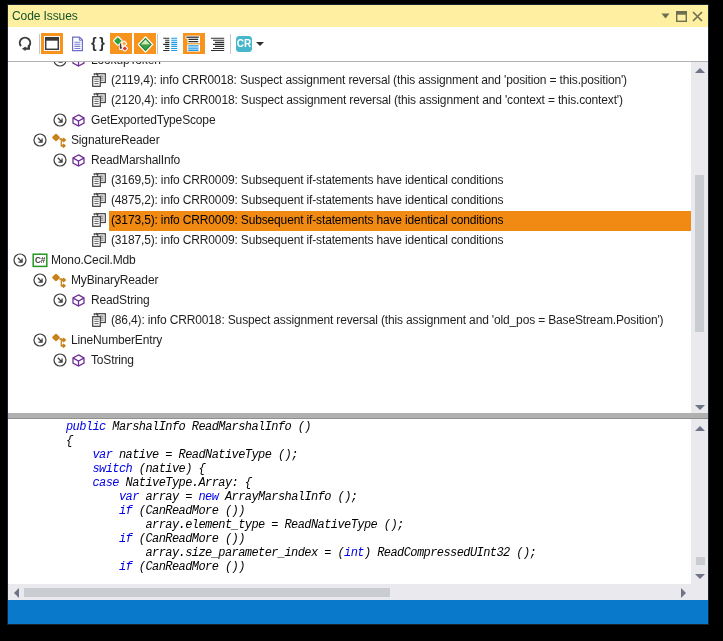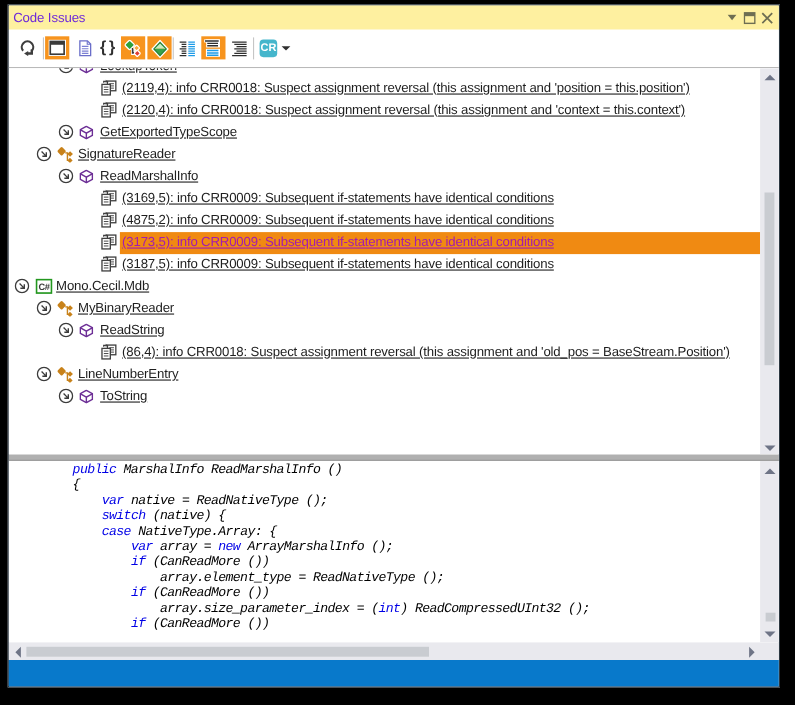--- a/index.html
+++ b/index.html
@@ -1,32 +1,32 @@
 <!DOCTYPE html>
 <html><head>
 <meta charset="utf-8">
 <style>
 html,body{margin:0;padding:0;}
 body{width:723px;height:641px;background:#000;position:relative;overflow:hidden;
   font-family:"Liberation Sans",sans-serif;}
 #win{position:absolute;left:7px;top:4px;width:700px;height:619px;border:1px solid #17242f;background:#fff;}
 #title{height:22px;background:#FEF0A0;position:relative;}
-#title .t{position:absolute;left:4px;top:4px;font-size:12px;color:#6d28d9;letter-spacing:-0.1px;}
+#title .t{position:absolute;left:4px;top:4px;font-size:12px;color:#14532d;letter-spacing:-0.1px;}
 #title svg{position:absolute;}
 #toolbar{height:34px;background:#fff;border-bottom:1px solid #b2b2b2;position:relative;}
 .tbtn{position:absolute;top:6px;width:22px;height:21px;background:#F7941E;}
 .tbtn svg{position:absolute;left:3px;top:2.5px;}
 .sep{position:absolute;top:7px;width:1px;height:20px;background:#c6c6c6;}
 .ticon{position:absolute;top:9px;}
 #tree{position:relative;height:351px;overflow:hidden;background:#fff;}
 #treeinner{position:absolute;left:0;top:-12px;width:683px;}
 .row{position:relative;height:20px;font-size:12px;color:#1e1e1e;letter-spacing:-0.15px;white-space:nowrap;}
 .row .exp{position:absolute;top:3px;}
 .row .ic{position:absolute;top:2px;}
-.row .tx{position:absolute;top:3px;text-decoration:underline;}
+.row .tx{position:absolute;top:3px;}
 .selband{position:absolute;top:1px;height:20px;background:#F08A12;z-index:0;}
 #vsb1{position:absolute;right:0;top:0;width:17px;height:351px;background:#E9E9EE;}
 #splitter{height:5px;background:#B0B0B0;border-bottom:1px solid #8f8f8f;}
 #codepane{position:relative;height:165px;background:#fff;overflow:hidden;}
 #code{position:absolute;left:58px;top:1px;font-family:"Liberation Mono",monospace;
   font-size:12px;letter-spacing:-0.58px;line-height:14px;color:#000;white-space:pre;font-style:italic;}
 #code .k{color:#0000e6;}
 #vsb2{position:absolute;right:0;top:0;width:17px;height:165px;background:#E9E9EE;}
 #hsb{position:relative;height:16px;background:#E9E9EE;}
 #status{height:24px;background:#0879CB;}
@@ -206,21 +206,21 @@
 <div class="row">
           <div class="selband" style="left:101px;right:0px;"></div>
           <svg class="ic" style="left:83px" width="16" height="16" viewBox="0 0 16 16">
             <rect x="6.7" y="1.7" width="7.6" height="8.8" fill="#fff" stroke="#3f3f3f" stroke-width="1.2"></rect>
             <path d="M8.4 4.1 h4.2 M8.4 6.1 h4.2 M8.4 8.1 h4.2" stroke="#4a4a4a" stroke-width="0.9"></path>
             <rect x="1.7" y="4.7" width="7.6" height="9.6" fill="#fff" stroke="#3f3f3f" stroke-width="1.2"></rect>
             <path d="M3.4 7.2 h4.2 M3.4 9.4 h4.2 M3.4 11.6 h4.2" stroke="#4a4a4a" stroke-width="0.9"></path>
             <path d="M3.3 3.3 V1.9 H5.3" fill="none" stroke="#3f3f3f" stroke-width="1.2"></path>
             <path d="M5.1 0.4 L7.1 1.9 L5.1 3.4 Z" fill="#3f3f3f"></path>
           </svg>
-          <span class="tx" style="left:103px;color:#a21caf;">(3173,5): info CRR0009: Subsequent if-statements have identical conditions</span>
+          <span class="tx" style="left:103px;color:#000000;">(3173,5): info CRR0009: Subsequent if-statements have identical conditions</span>
         </div>
 <div class="row">
           <svg class="ic" style="left:83px" width="16" height="16" viewBox="0 0 16 16">
             <rect x="6.7" y="1.7" width="7.6" height="8.8" fill="#fff" stroke="#3f3f3f" stroke-width="1.2"></rect>
             <path d="M8.4 4.1 h4.2 M8.4 6.1 h4.2 M8.4 8.1 h4.2" stroke="#4a4a4a" stroke-width="0.9"></path>
             <rect x="1.7" y="4.7" width="7.6" height="9.6" fill="#fff" stroke="#3f3f3f" stroke-width="1.2"></rect>
             <path d="M3.4 7.2 h4.2 M3.4 9.4 h4.2 M3.4 11.6 h4.2" stroke="#4a4a4a" stroke-width="0.9"></path>
             <path d="M3.3 3.3 V1.9 H5.3" fill="none" stroke="#3f3f3f" stroke-width="1.2"></path>
             <path d="M5.1 0.4 L7.1 1.9 L5.1 3.4 Z" fill="#3f3f3f"></path>
           </svg>

